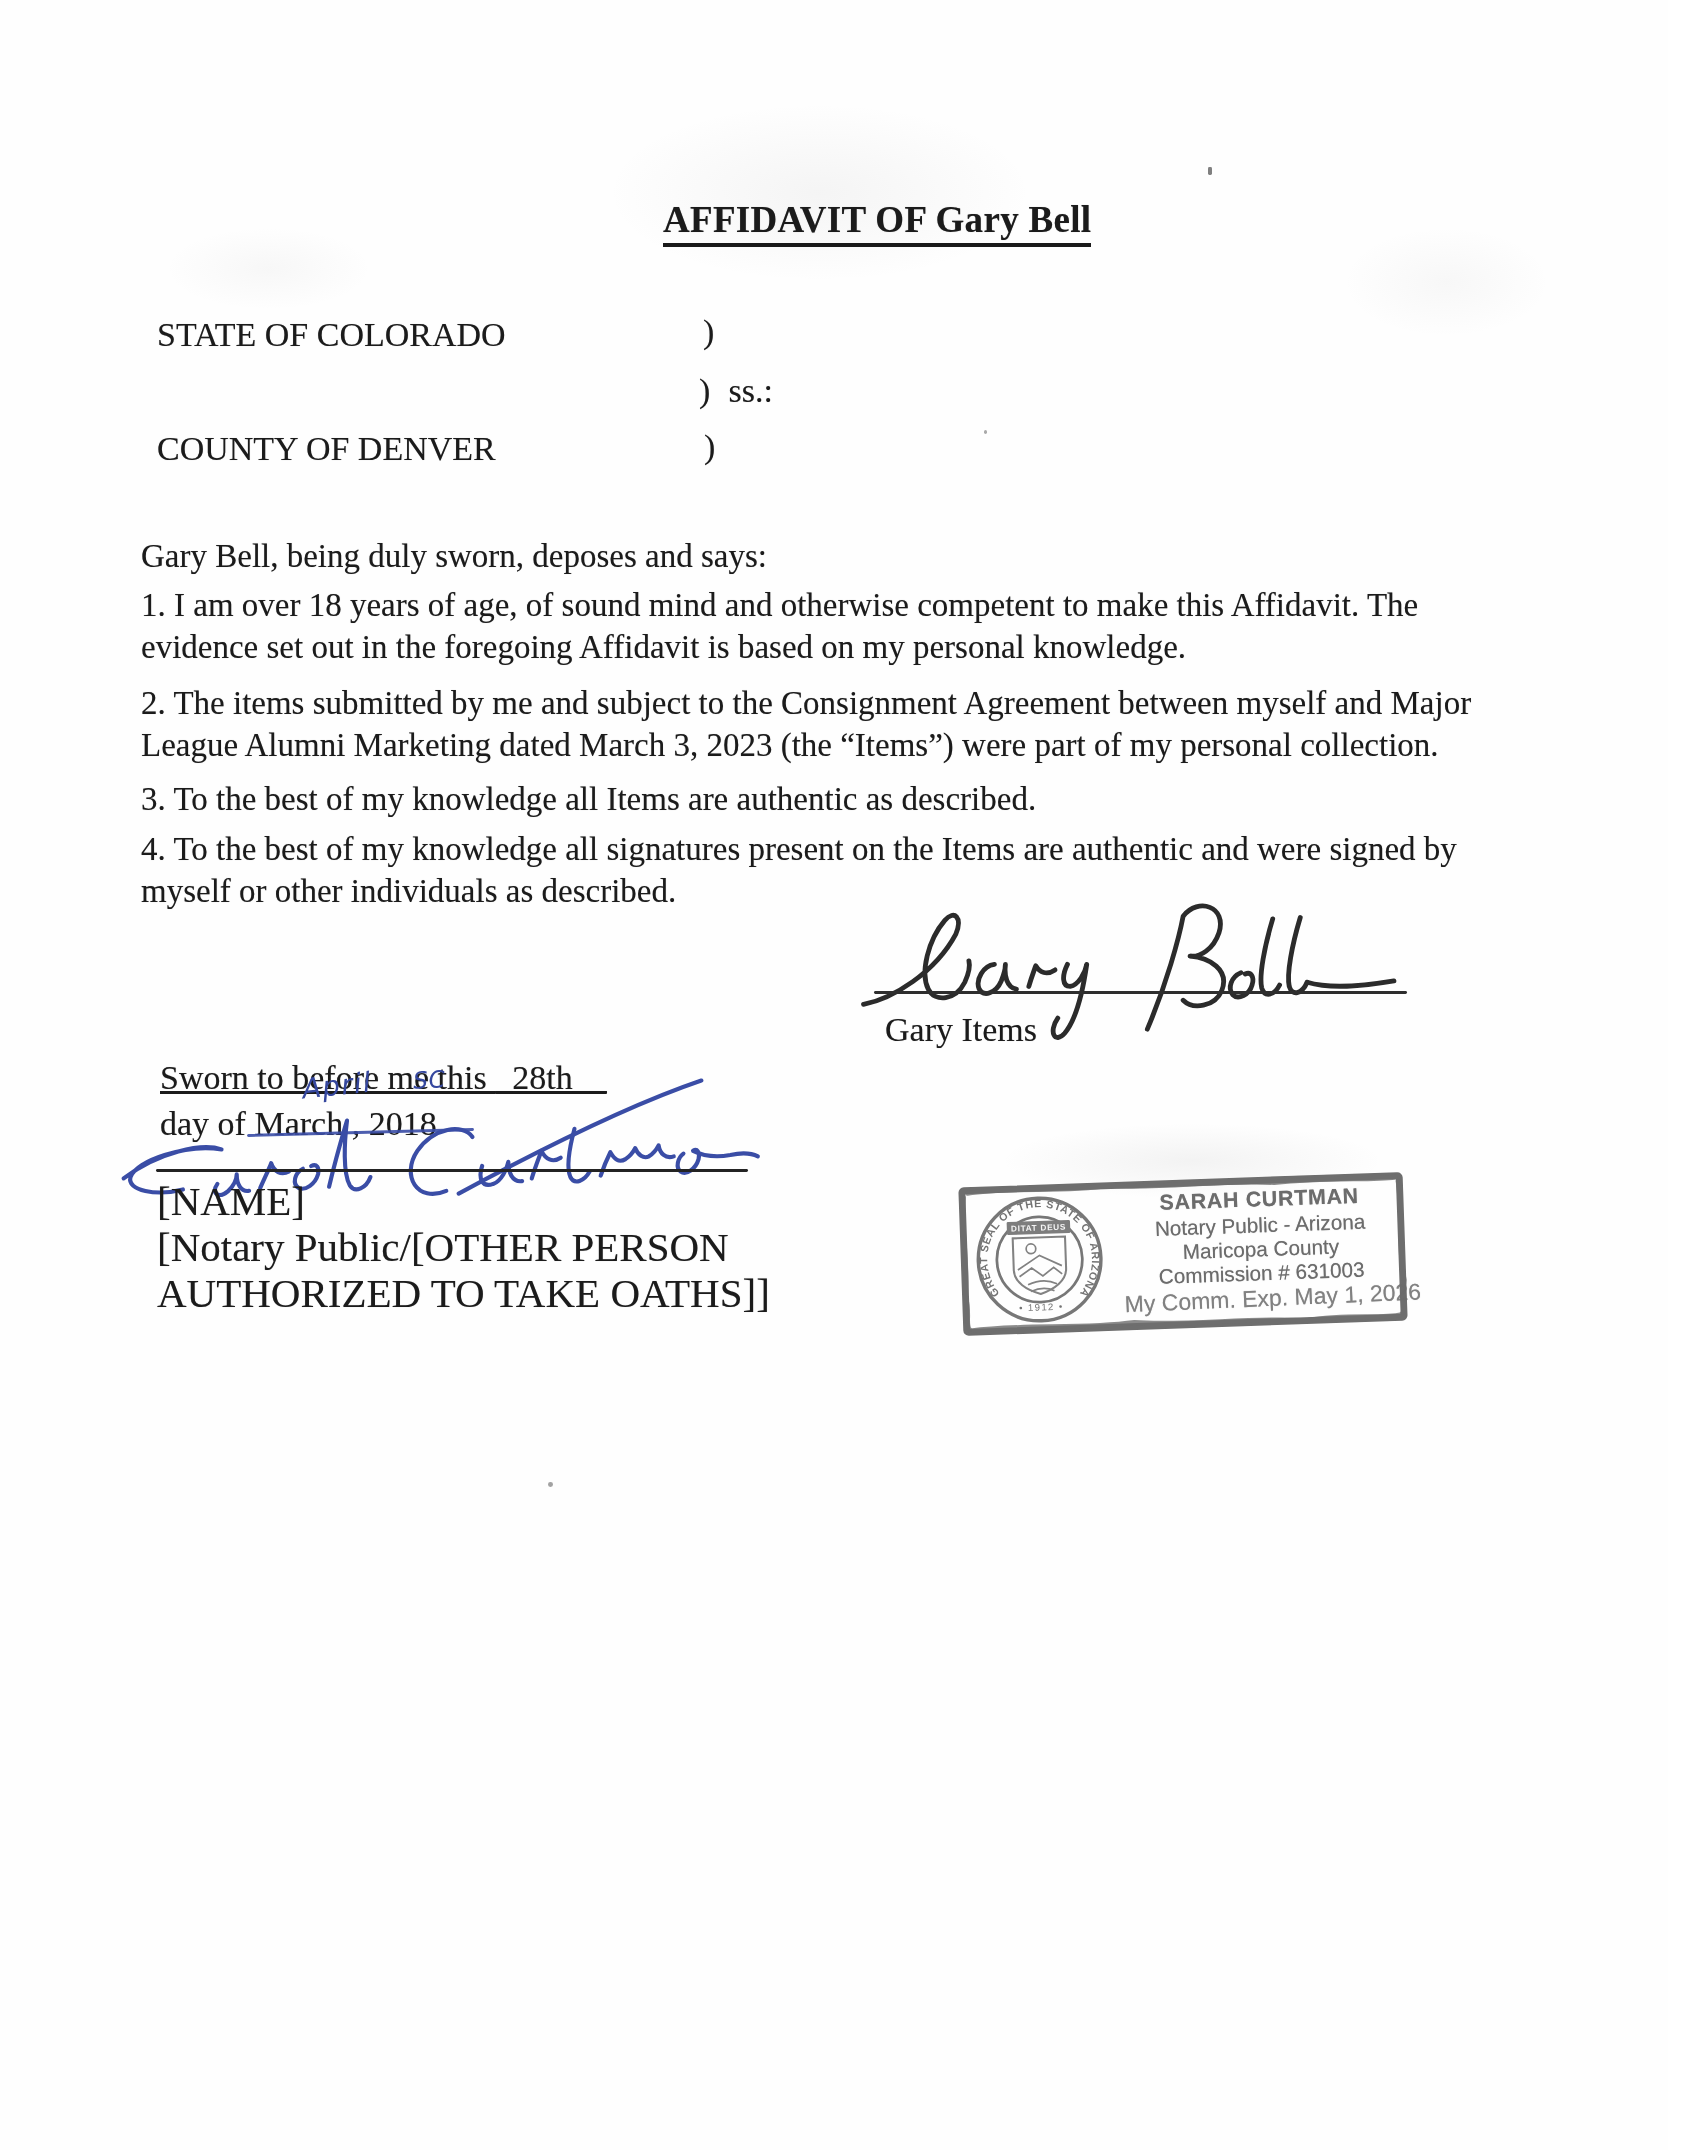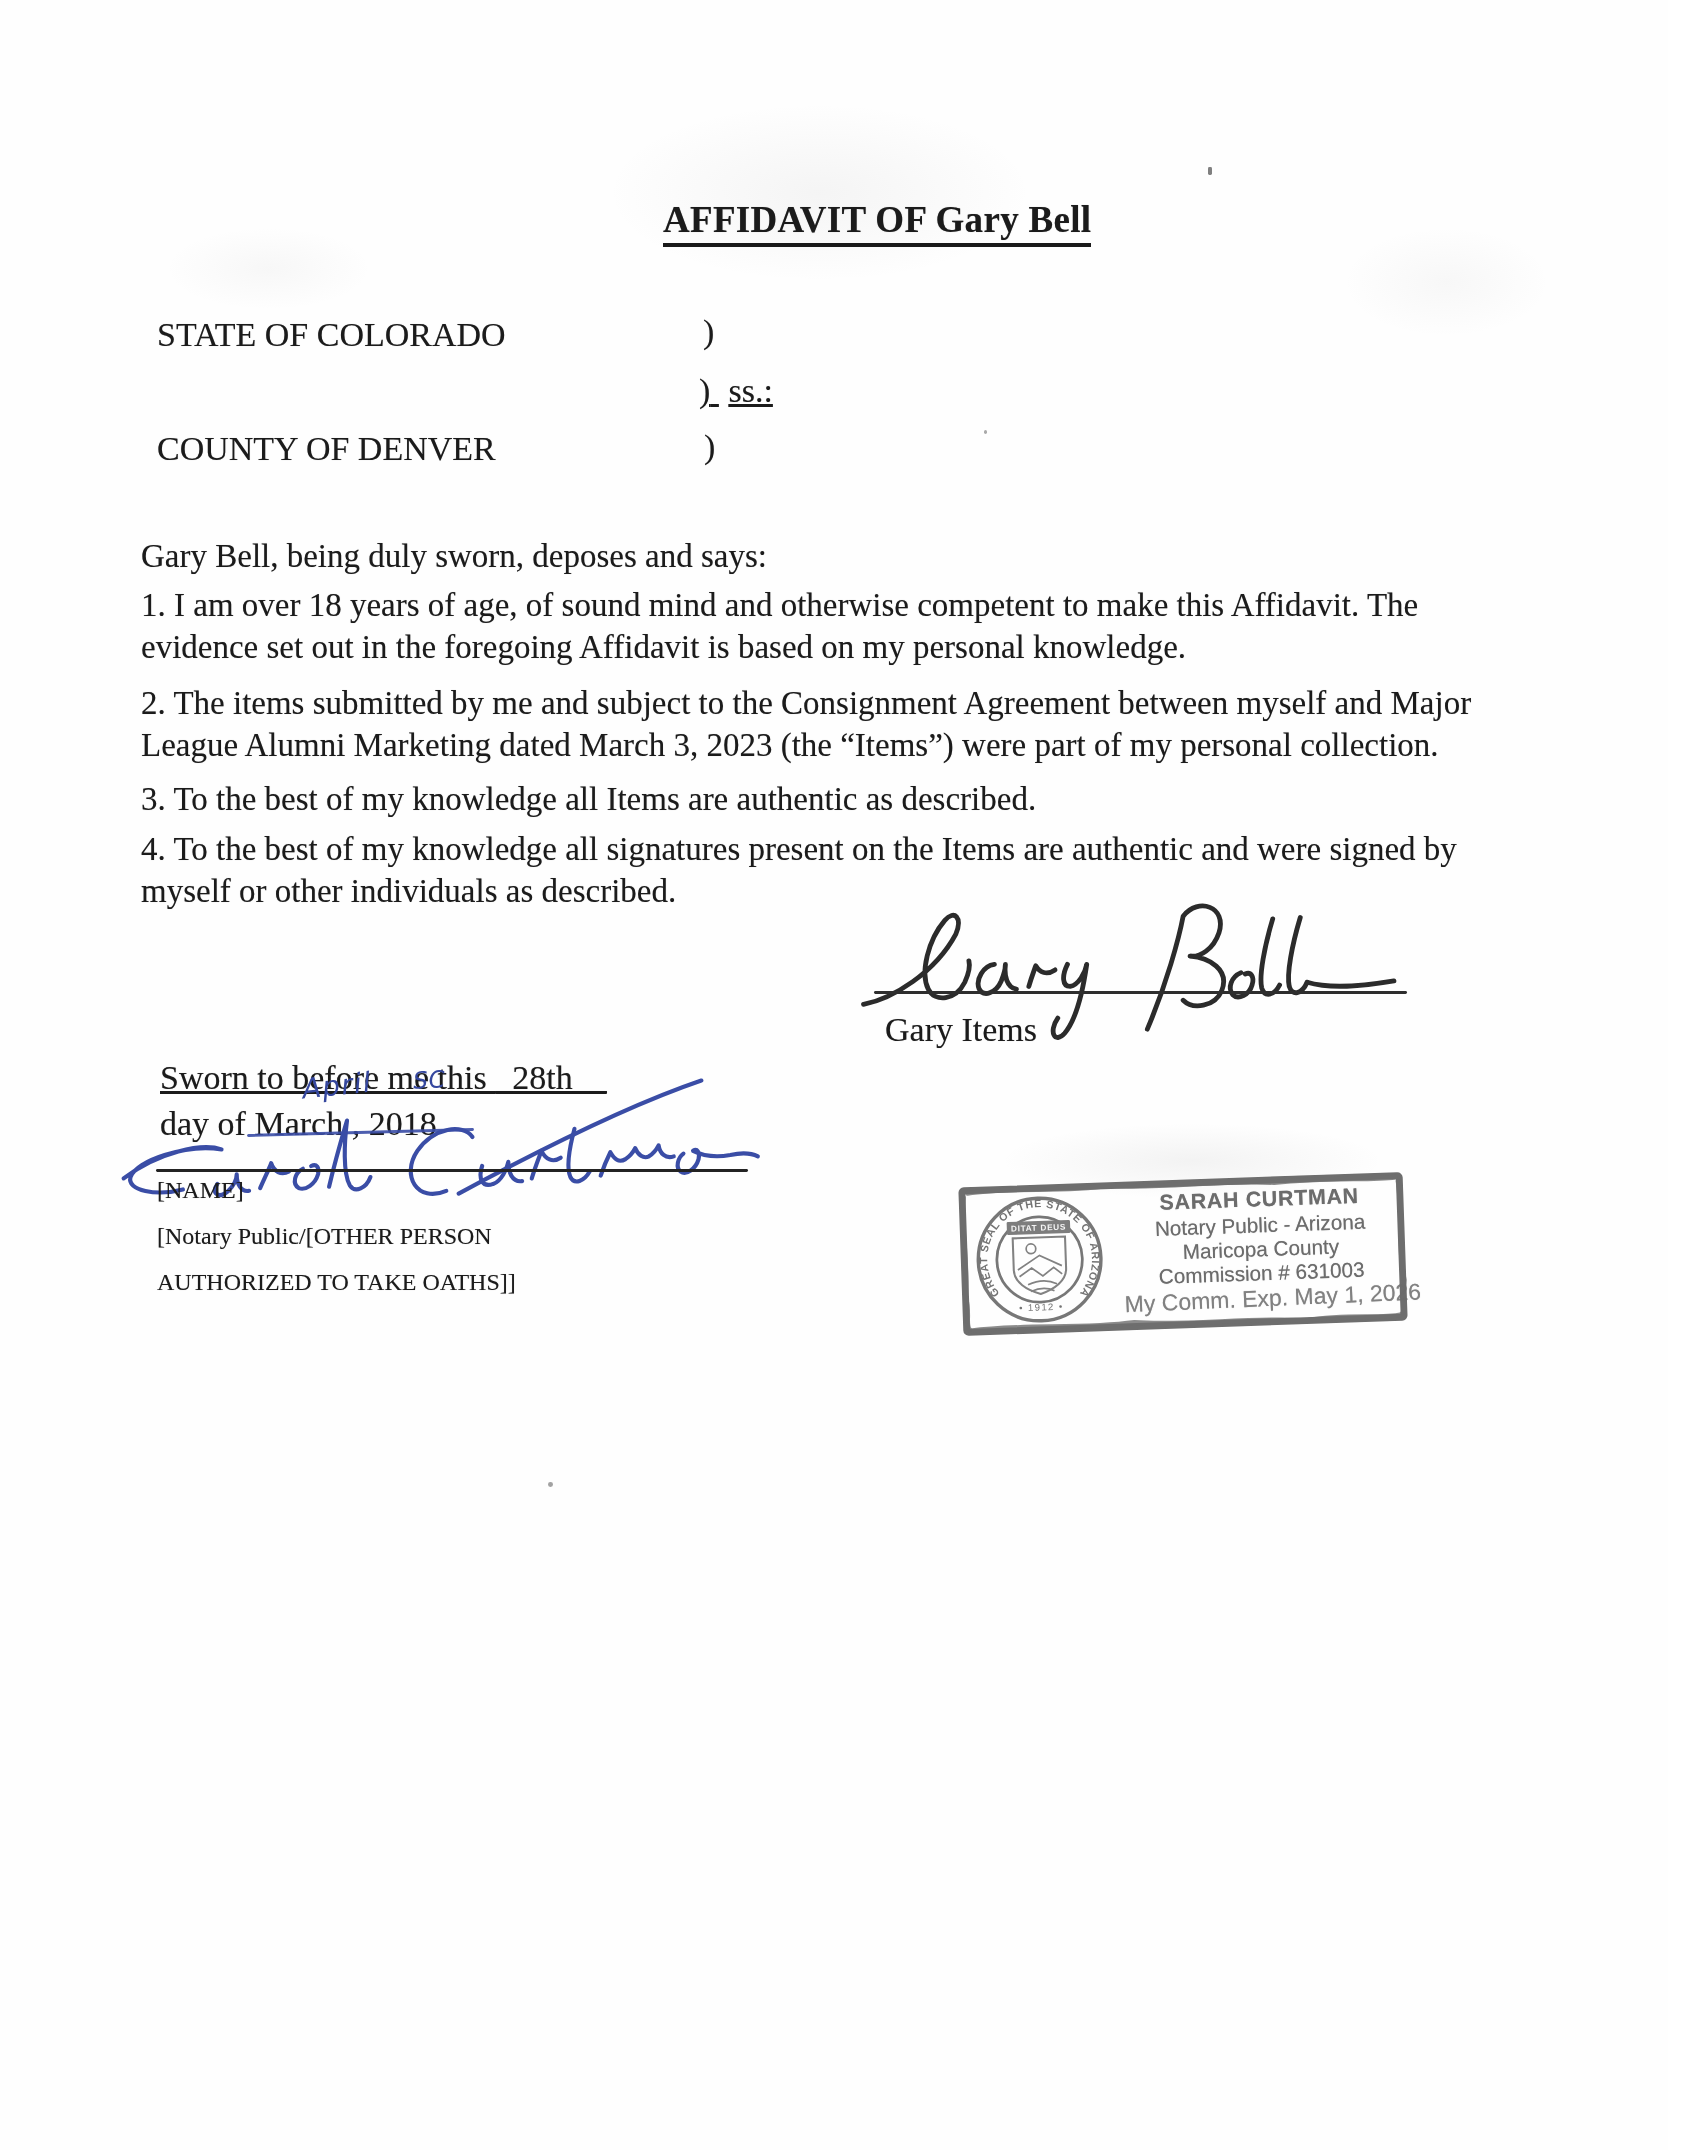--- a/index.html
+++ b/index.html
@@ -7,21 +7,21 @@
        font-family:"Liberation Serif",serif;color:#1b1b1b;overflow:hidden;}
   .page{position:absolute;left:0;top:0;width:1668px;height:2151px;background:#fefefe;}
   .smudge{position:absolute;pointer-events:none;}
   .abs{position:absolute;white-space:nowrap;}
   .title{font-size:37px;font-weight:bold;border-bottom:4.8px solid #1a1a1a;
          padding-bottom:2.1px;letter-spacing:0.3px;text-shadow:0 0 0.7px rgba(20,20,20,.45);}
   .venue{font-size:34px;text-shadow:0 0 0.7px rgba(20,20,20,.4);}
   .body-text{font-size:33px;line-height:42px;text-shadow:0 0 0.7px rgba(20,20,20,.4);}
   .para span{display:block;white-space:nowrap;}
   .sworn{font-size:34px;text-shadow:0 0 0.7px rgba(20,20,20,.4);}
-  .ph{font-size:24px;text-shadow:0 0 0.7px rgba(20,20,20,.4);}
+  .ph{font-size:41px;text-shadow:0 0 0.7px rgba(20,20,20,.4);}
   .sigline{position:absolute;background:#2e2e2e;height:3.4px;border-radius:1.4px;}
   .blue{color:#35479e;}
   .hand-april{font-family:"DejaVu Sans",sans-serif;font-style:italic;font-size:27.6px;
               transform:rotate(-6deg);letter-spacing:1.4px;}
   .hand-sc{font-family:"DejaVu Sans",sans-serif;font-style:italic;font-size:23.4px;
            transform:rotate(-3deg);letter-spacing:0.7px;}
   .strikeline{position:absolute;background:#3a4da6;height:3.4px;border-radius:2.1px;
               transform:rotate(-1.5deg);opacity:.9;}
   .stamp{position:absolute;left:960px;top:1179px;width:446px;height:150px;
          transform:rotate(-2deg);color:#6c6c6c;}
@@ -42,21 +42,21 @@
 
   <div class="artifact" style="left:1208px;top:167px;width:4.1px;height:8.3px;opacity:.75;border-radius:1.4px;"></div>
   <div class="artifact" style="left:984px;top:430px;width:3.4px;height:4.1px;opacity:.5;border-radius:50%;"></div>
   <div class="artifact" style="left:548px;top:1482px;width:4.8px;height:4.8px;opacity:.55;border-radius:50%;"></div>
 
   <div class="abs title" style="left:663px;top:198px;">AFFIDAVIT OF Gary Bell</div>
 
   <div class="abs venue" style="left:157px;top:316px;">STATE OF COLORADO</div>
   <div class="abs venue" style="left:703px;top:313px;">)</div>
 
-  <div class="abs venue" style="left:699px;top:372px;text-decoration:underline;">
+  <div class="abs venue" style="left:699px;top:372px;">
     <span>)</span>
     <span style="margin-left:9.6px;">ss.:</span>
   </div>
 
   <div class="abs venue" style="left:157px;top:430px;">COUNTY OF DENVER</div>
   <div class="abs venue" style="left:704px;top:428px;">)</div>
 
   <div class="abs body-text" style="left:141px;top:535px;">Gary Bell, being duly sworn, deposes and says:</div>
 
   <div class="abs body-text para" style="left:141px;top:584px;">

